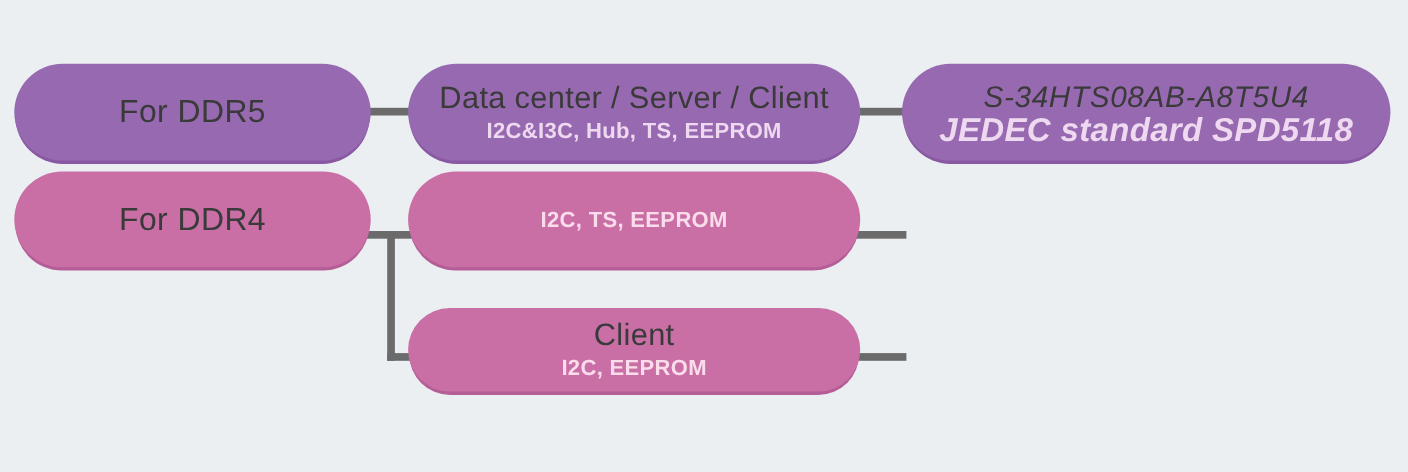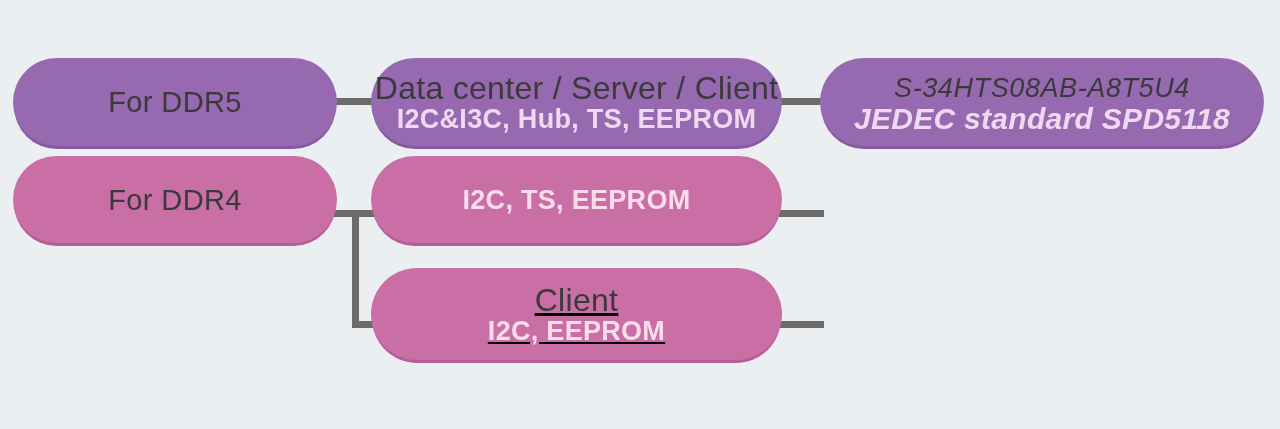--- a/index.html
+++ b/index.html
@@ -48,39 +48,39 @@
   .purple {
     background: var(--purple, #9769b0);
     box-shadow: 0 4px 0 -1px var(--purple-edge, #8859a2);
   }
   .pink {
     background: var(--pink, #c96fa6);
     box-shadow: 0 4px 0 -1px var(--pink-edge, #b55d97);
   }
   .rowA { top:  58px; height: 88px; }
   .rowB { top: 156px; height: 87px; }
-  .rowC { top: 268px; height: 92px; text-decoration: underline; }
+  .rowC { top: 280px; height: 76px; }
   .colA { left:  13px; width: 324px; }
   .colB { left: 371px; width: 411px; }
   .colC { left: 820px; width: 444px; }
   
   .cat-label {
     font-size: 29px;
     line-height: 34px;
     color: var(--text-dark, #3a3a3a);
     letter-spacing: 0.4px;
   }
   .l1 {
-    font-size: 32px;
+    font-size: 28px;
     line-height: 33px;
     color: var(--text-dark, #3a3a3a);
     letter-spacing: 0.3px;
   }
   .l2 {
-    font-size: 27px;
+    font-size: 20px;
     line-height: 28px;
     font-weight: bold;
     letter-spacing: 0.3px;
   }
   .name {
     font-size: 27px;
     line-height: 34px;
     font-style: italic;
     color: var(--text-dark, #3a3a3a);
     letter-spacing: 0.6px;

